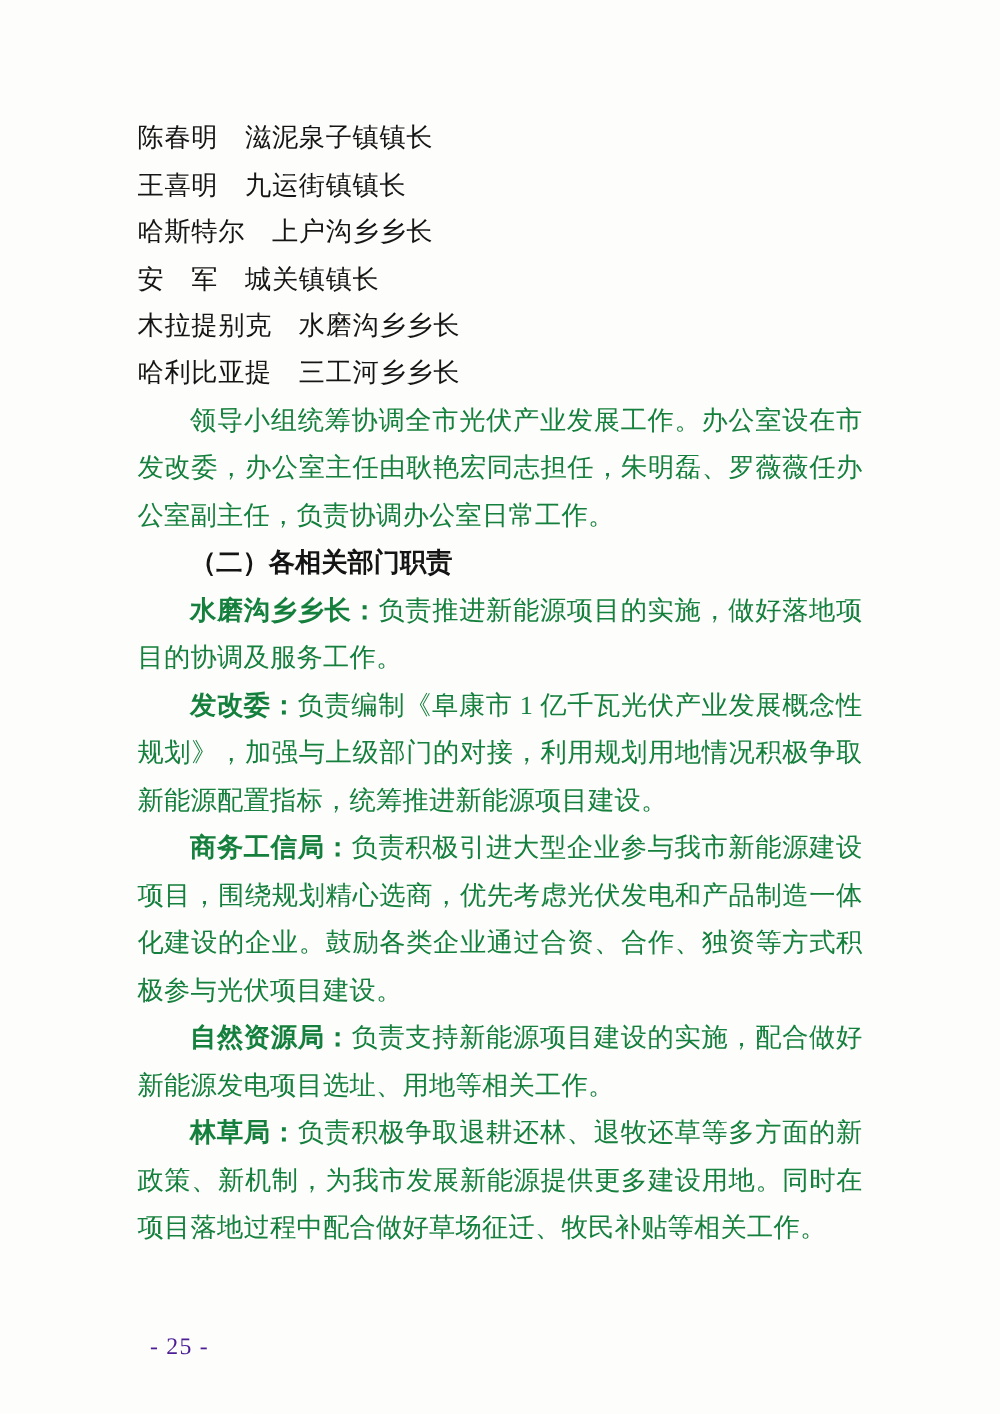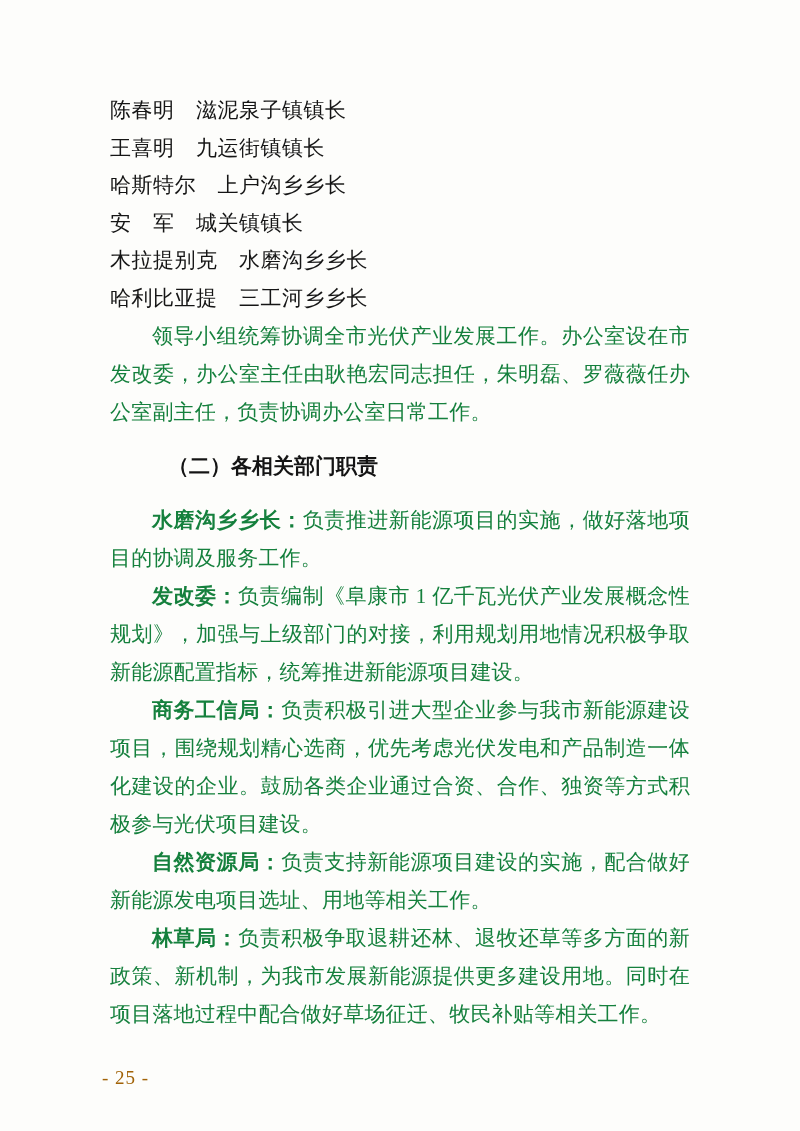--- a/index.html
+++ b/index.html
@@ -47,31 +47,31 @@
   .para + .para {
     margin-top: 0px;
   }
   .para .bold {
     font-weight: bold;
   }
   .section-heading {
     font-size: 21px;
     line-height: 38px;
     text-indent: 42px;
-    margin: 16px;
+    margin: 0;
     font-weight: bold;
     color: #141414;
   }
   .page-number {
     position: absolute;
-    left: 102px;
+    left: 120px;
     bottom: 42px;
     font-size: 19px;
     letter-spacing: 1px;
-    color: #a16207;
+    color: #4c1d95;
   }
 </style>
 </head>
 <body>
 
 <div class="page">
   <div class="content">
 
     <div class="name-list">
       <div class="name-line">陈春明　滋泥泉子镇镇长</div>

